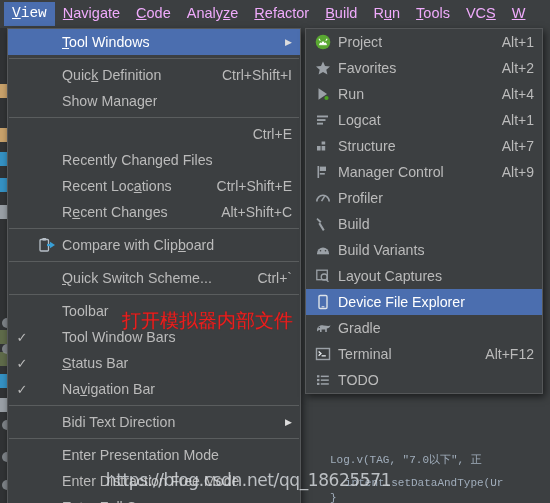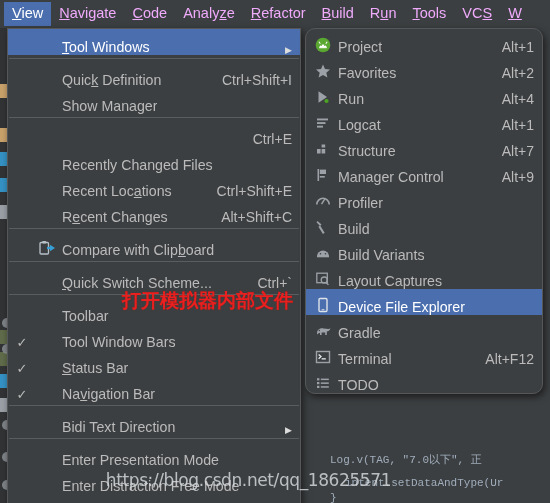--- a/index.html
+++ b/index.html
@@ -61,39 +61,40 @@
   .mb-item {
     font-size: 14.5px;
     color: #f0abfc;
     padding: 4px 8px 5px 8px;
     white-space: nowrap;
     line-height: 1;
   }
   .mb-item.active {
     background: #4b6eaf;
     color: #ffffff;
+    font-family: Liberation Mono, monospace;
   }
   .mb-item u { text-decoration: underline; }
 
   
   .popup {
     position: absolute;
     background: #3c3f41;
     border: 1px solid #555759;
     box-shadow: 2px 3px 7px rgba(0,0,0,.55);
     z-index: 60;
     padding: 0;
   }
   #menu-view  { left: 7px;   top: 28px;  width: 294px; }
-  #menu-tools { left: 305px; top: 28px;  width: 238px; border-radius: 10px; }
+  #menu-tools { left: 305px; top: 28px;  width: 238px; }
 
   .mi {
     position: relative;
     display: flex;
-    align-items: flex-end;
+    align-items: center;
     height: 26px;
     padding: 0 8px 0 0;
     color: #bbbbbb;
     font-size: 14.2px;
     white-space: nowrap;
     cursor: default;
   }
   .mi.sel { background: #4b6eaf; color: #ffffff; }
   .mi .chk {
     width: 16px;
@@ -134,25 +135,25 @@
   .sep {
     height: 1px;
     background: #5a5d5e;
     margin: 3px 1px;
   }
   .mi u { text-decoration: underline; }
 
   
   #annotation {
     position: absolute;
-    left: 122px; top: 288px;
+    left: 122px; top: 308px;
     color: #e8201f;
     font-size: 19px;
     font-family: "DejaVu Sans", sans-serif;
-    font-weight: 700;
+    font-weight: 400;
     letter-spacing: 0px;
     z-index: 80;
     white-space: nowrap;
     text-shadow: 0 0 1px rgba(180,0,0,.6);
   }
 
   
   #watermark {
     position: absolute;
     left: 0px; top: 470px;

